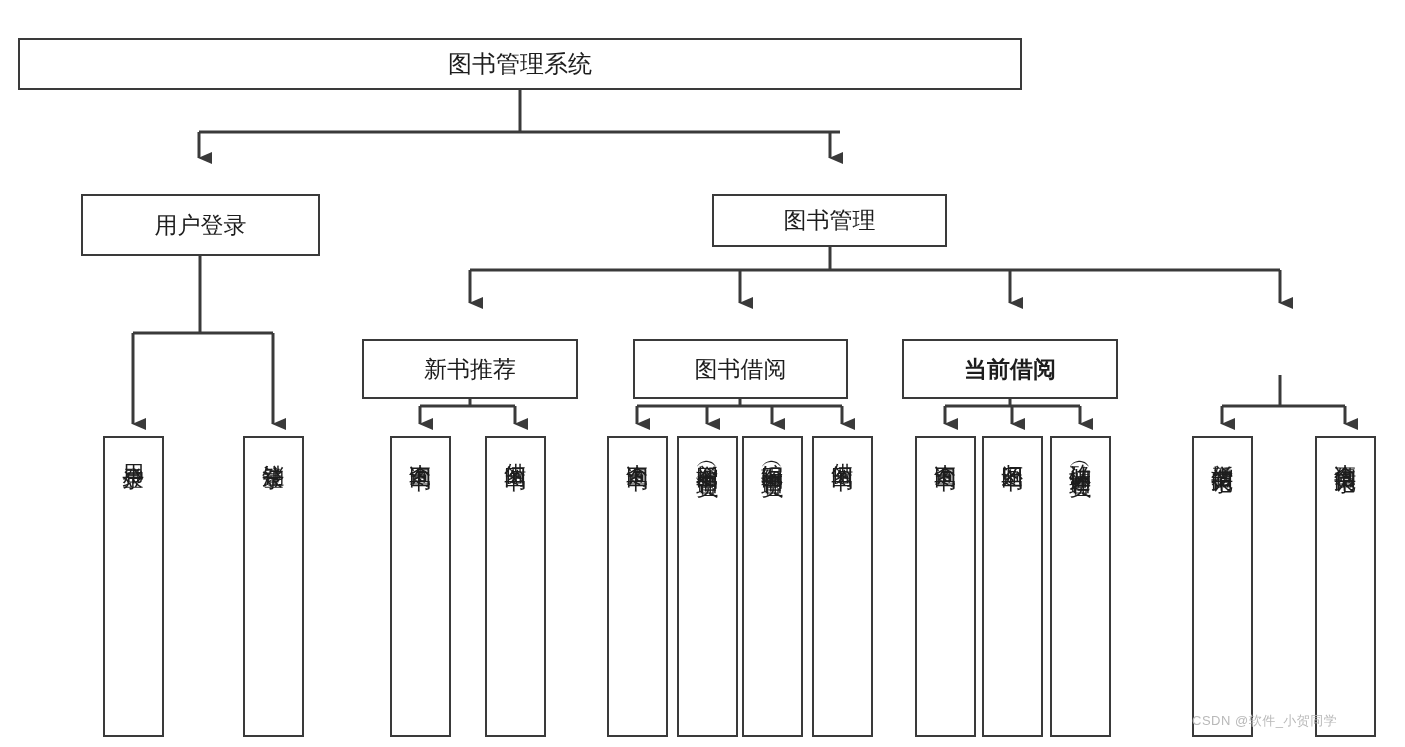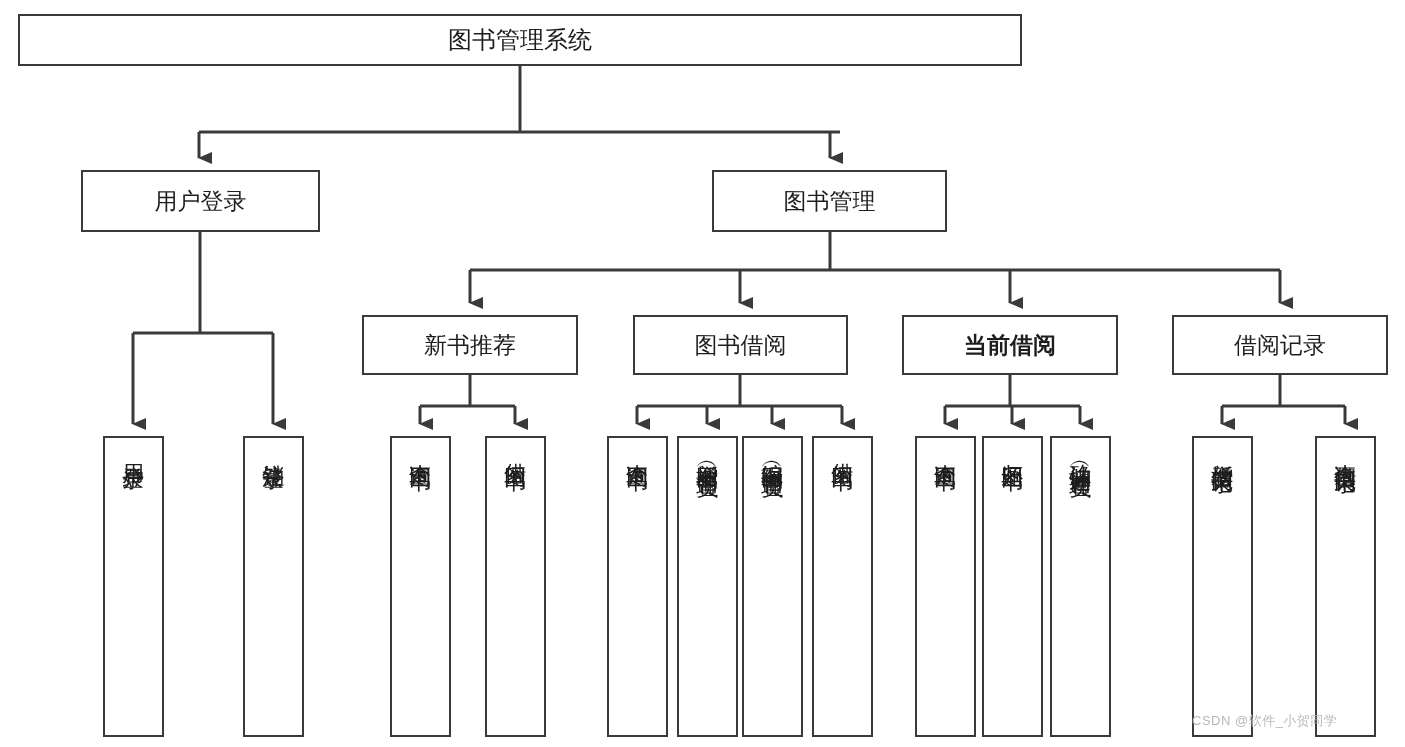--- a/index.html
+++ b/index.html
@@ -34,20 +34,21 @@
     display: flex;
     align-items: center;
     justify-content: center;
     color: #1d1d1d;
     text-align: center;
     line-height: 1.16;
   }
   .node.h {
     
     font-size: 23px;
+    margin-top: 24px;
   }
   .node.v {
     
     font-size: 22px;
     align-items: flex-start;
     padding-top: 8px;
   }
   .node.v .vtext {
     writing-mode: vertical-rl;
     text-orientation: upright;
@@ -126,39 +127,36 @@
   </svg>
 
   <div class="node h root" style="left:18px; top:14px; width:1004px; height:52px;">
     <span>图书管理系统</span>
   </div>
 
   <div class="node h" style="left:81px; top:170px; width:239px; height:62px;">
     <span>用户登录</span>
   </div>
 
-  <div class="node h" style="left:712px; top:170px; width:235px; height:62px;">
+  <div class="node h" style="left:712px; top:170px; width:235px; height:53px;">
     <span>图书管理</span>
   </div>
 
   <div class="node h" style="left:633px; top:315px; width:215px; height:60px;">
     <span>图书借阅</span>
   </div>
 
   <div class="node h" style="left:362px; top:315px; width:216px; height:60px;">
     <span>新书推荐</span>
   </div>
 
   <div class="node h" style="left:902px; top:315px; width:216px; height:60px;font-weight:bold;">
     <span>当前借阅</span>
   </div>
 
-  <div class="node h" style="left:1172px; top:315px; width:216px; height:60px;">
-    <span>借阅记录</span>
-  </div>
 
   <div class="node v" style="left:103px; top:436px; width:61px; height:301px;">
     <span class="vtext">用户登录</span>
   </div>
 
   <div class="node v" style="left:243px; top:436px; width:61px; height:301px;">
     <span class="vtext">注销登录</span>
   </div>
 
   <div class="node v" style="left:390px; top:436px; width:61px; height:301px;">

